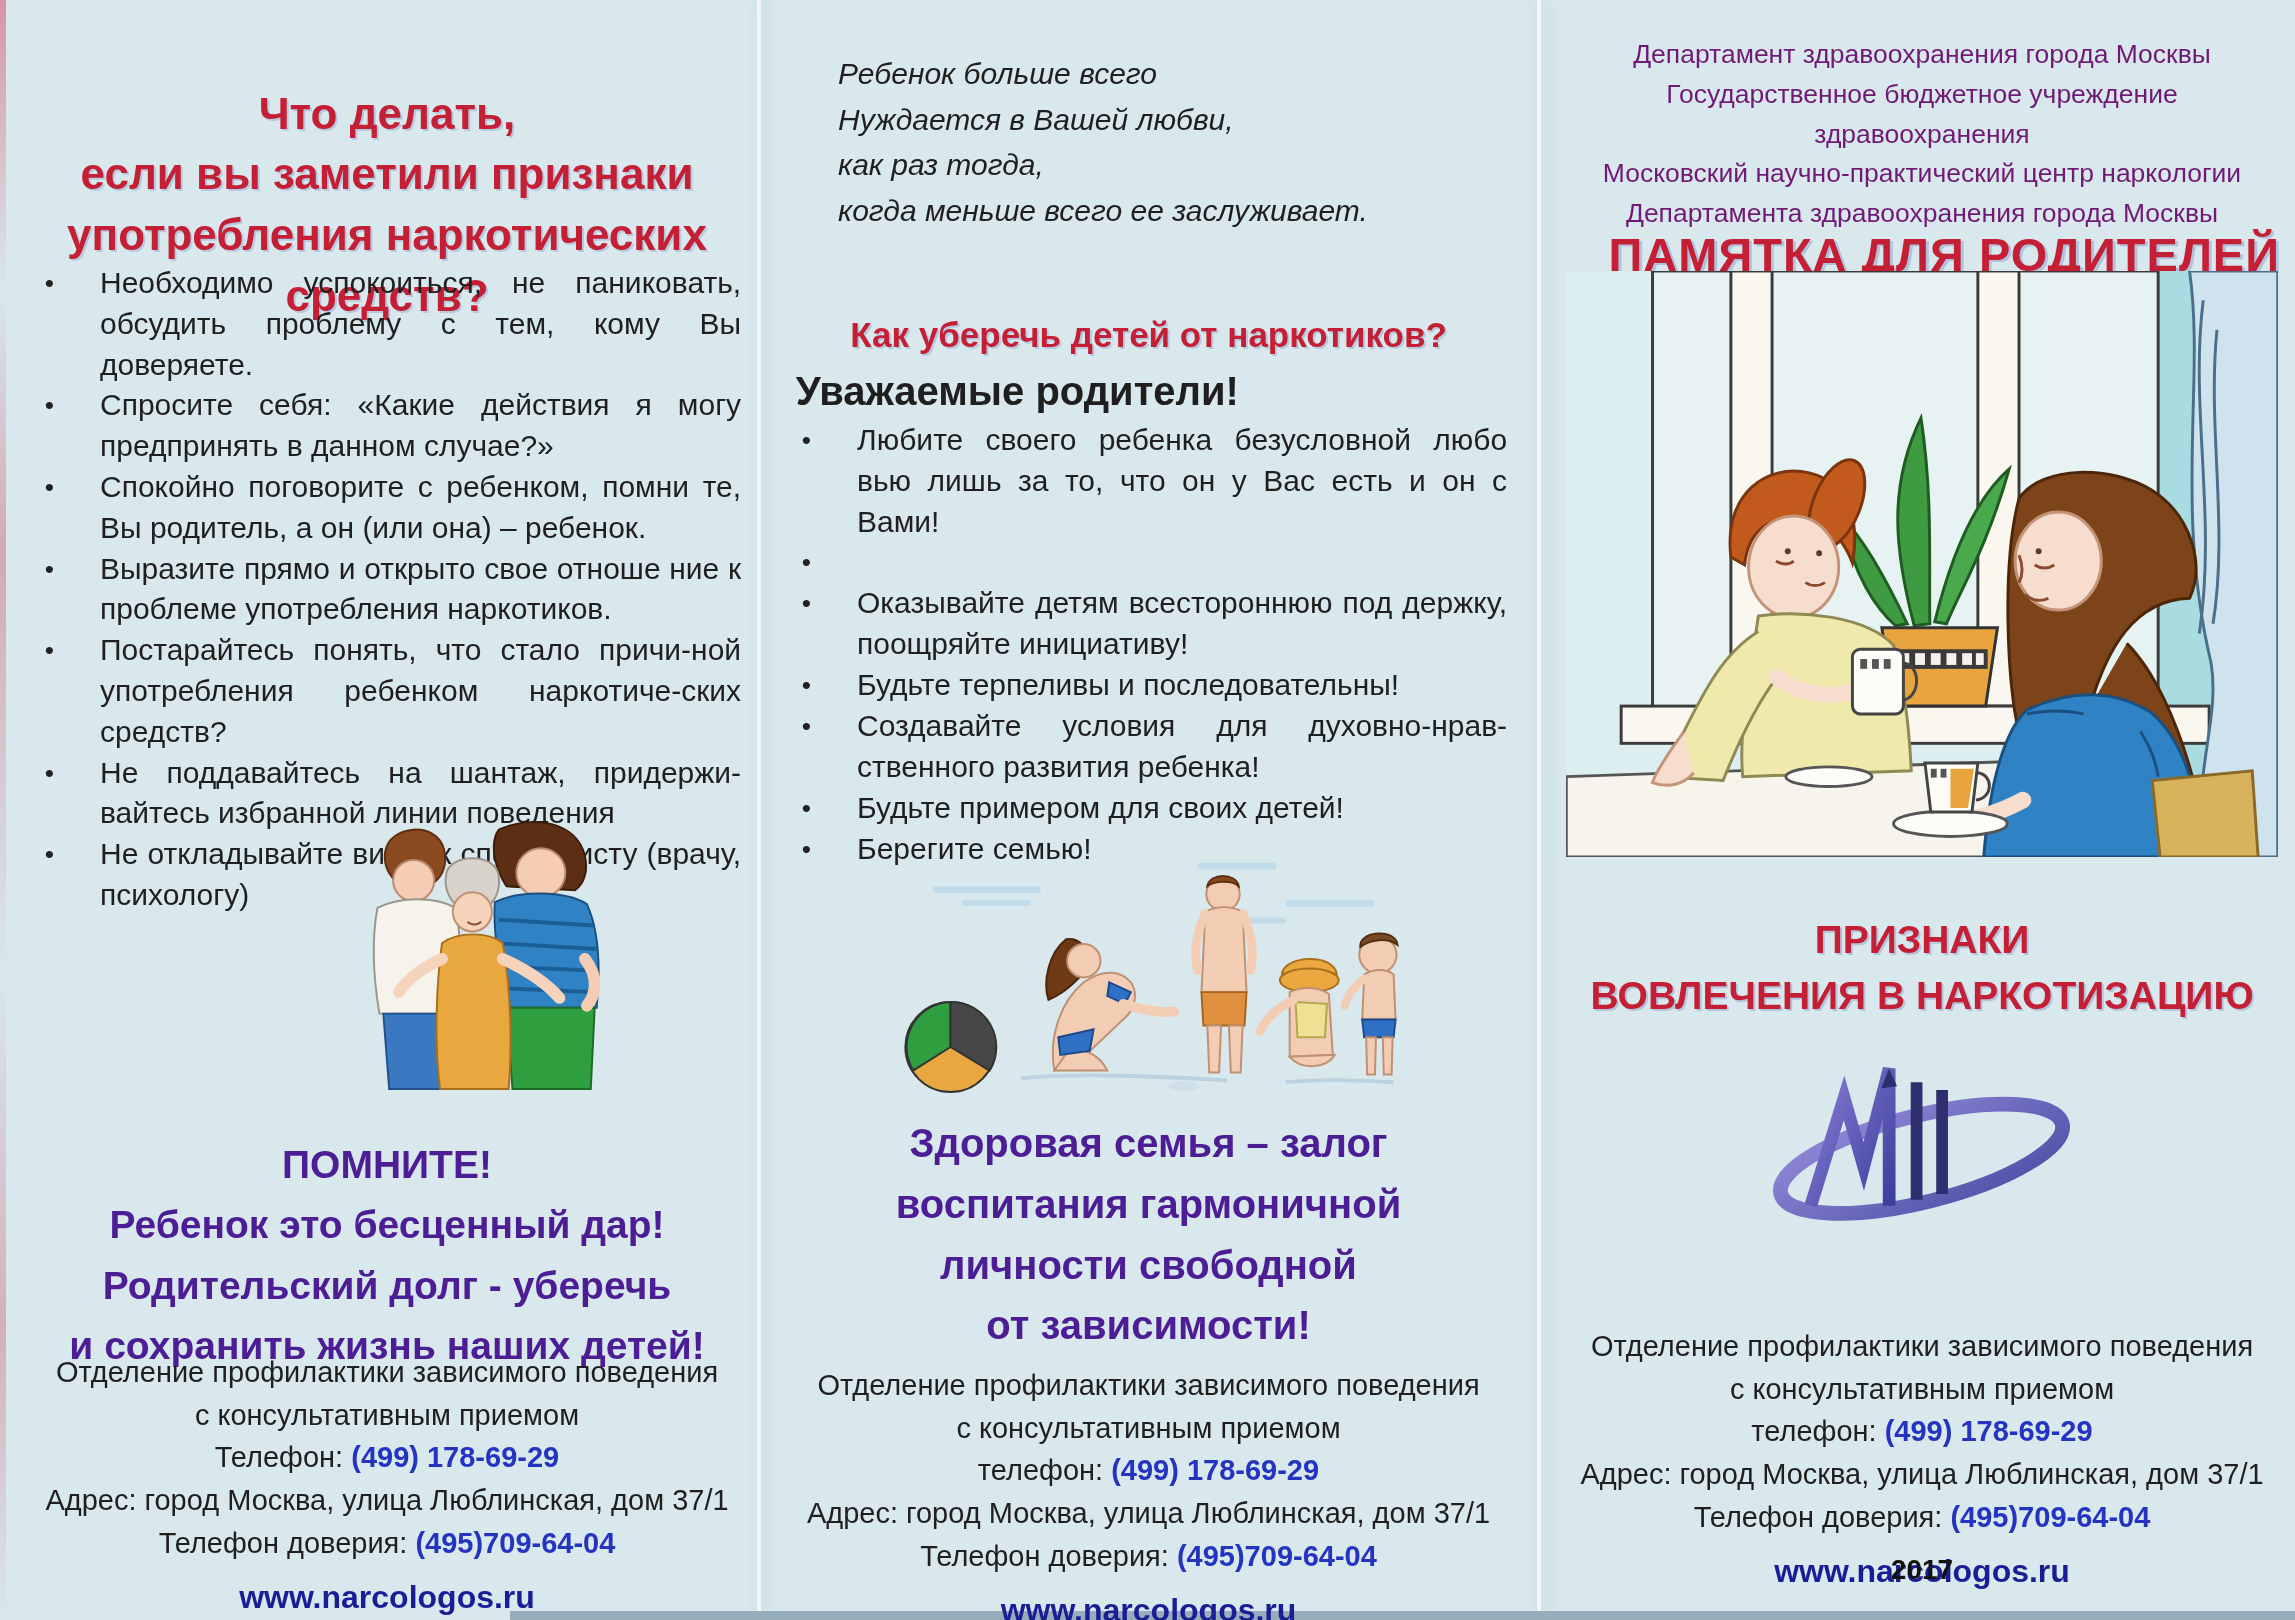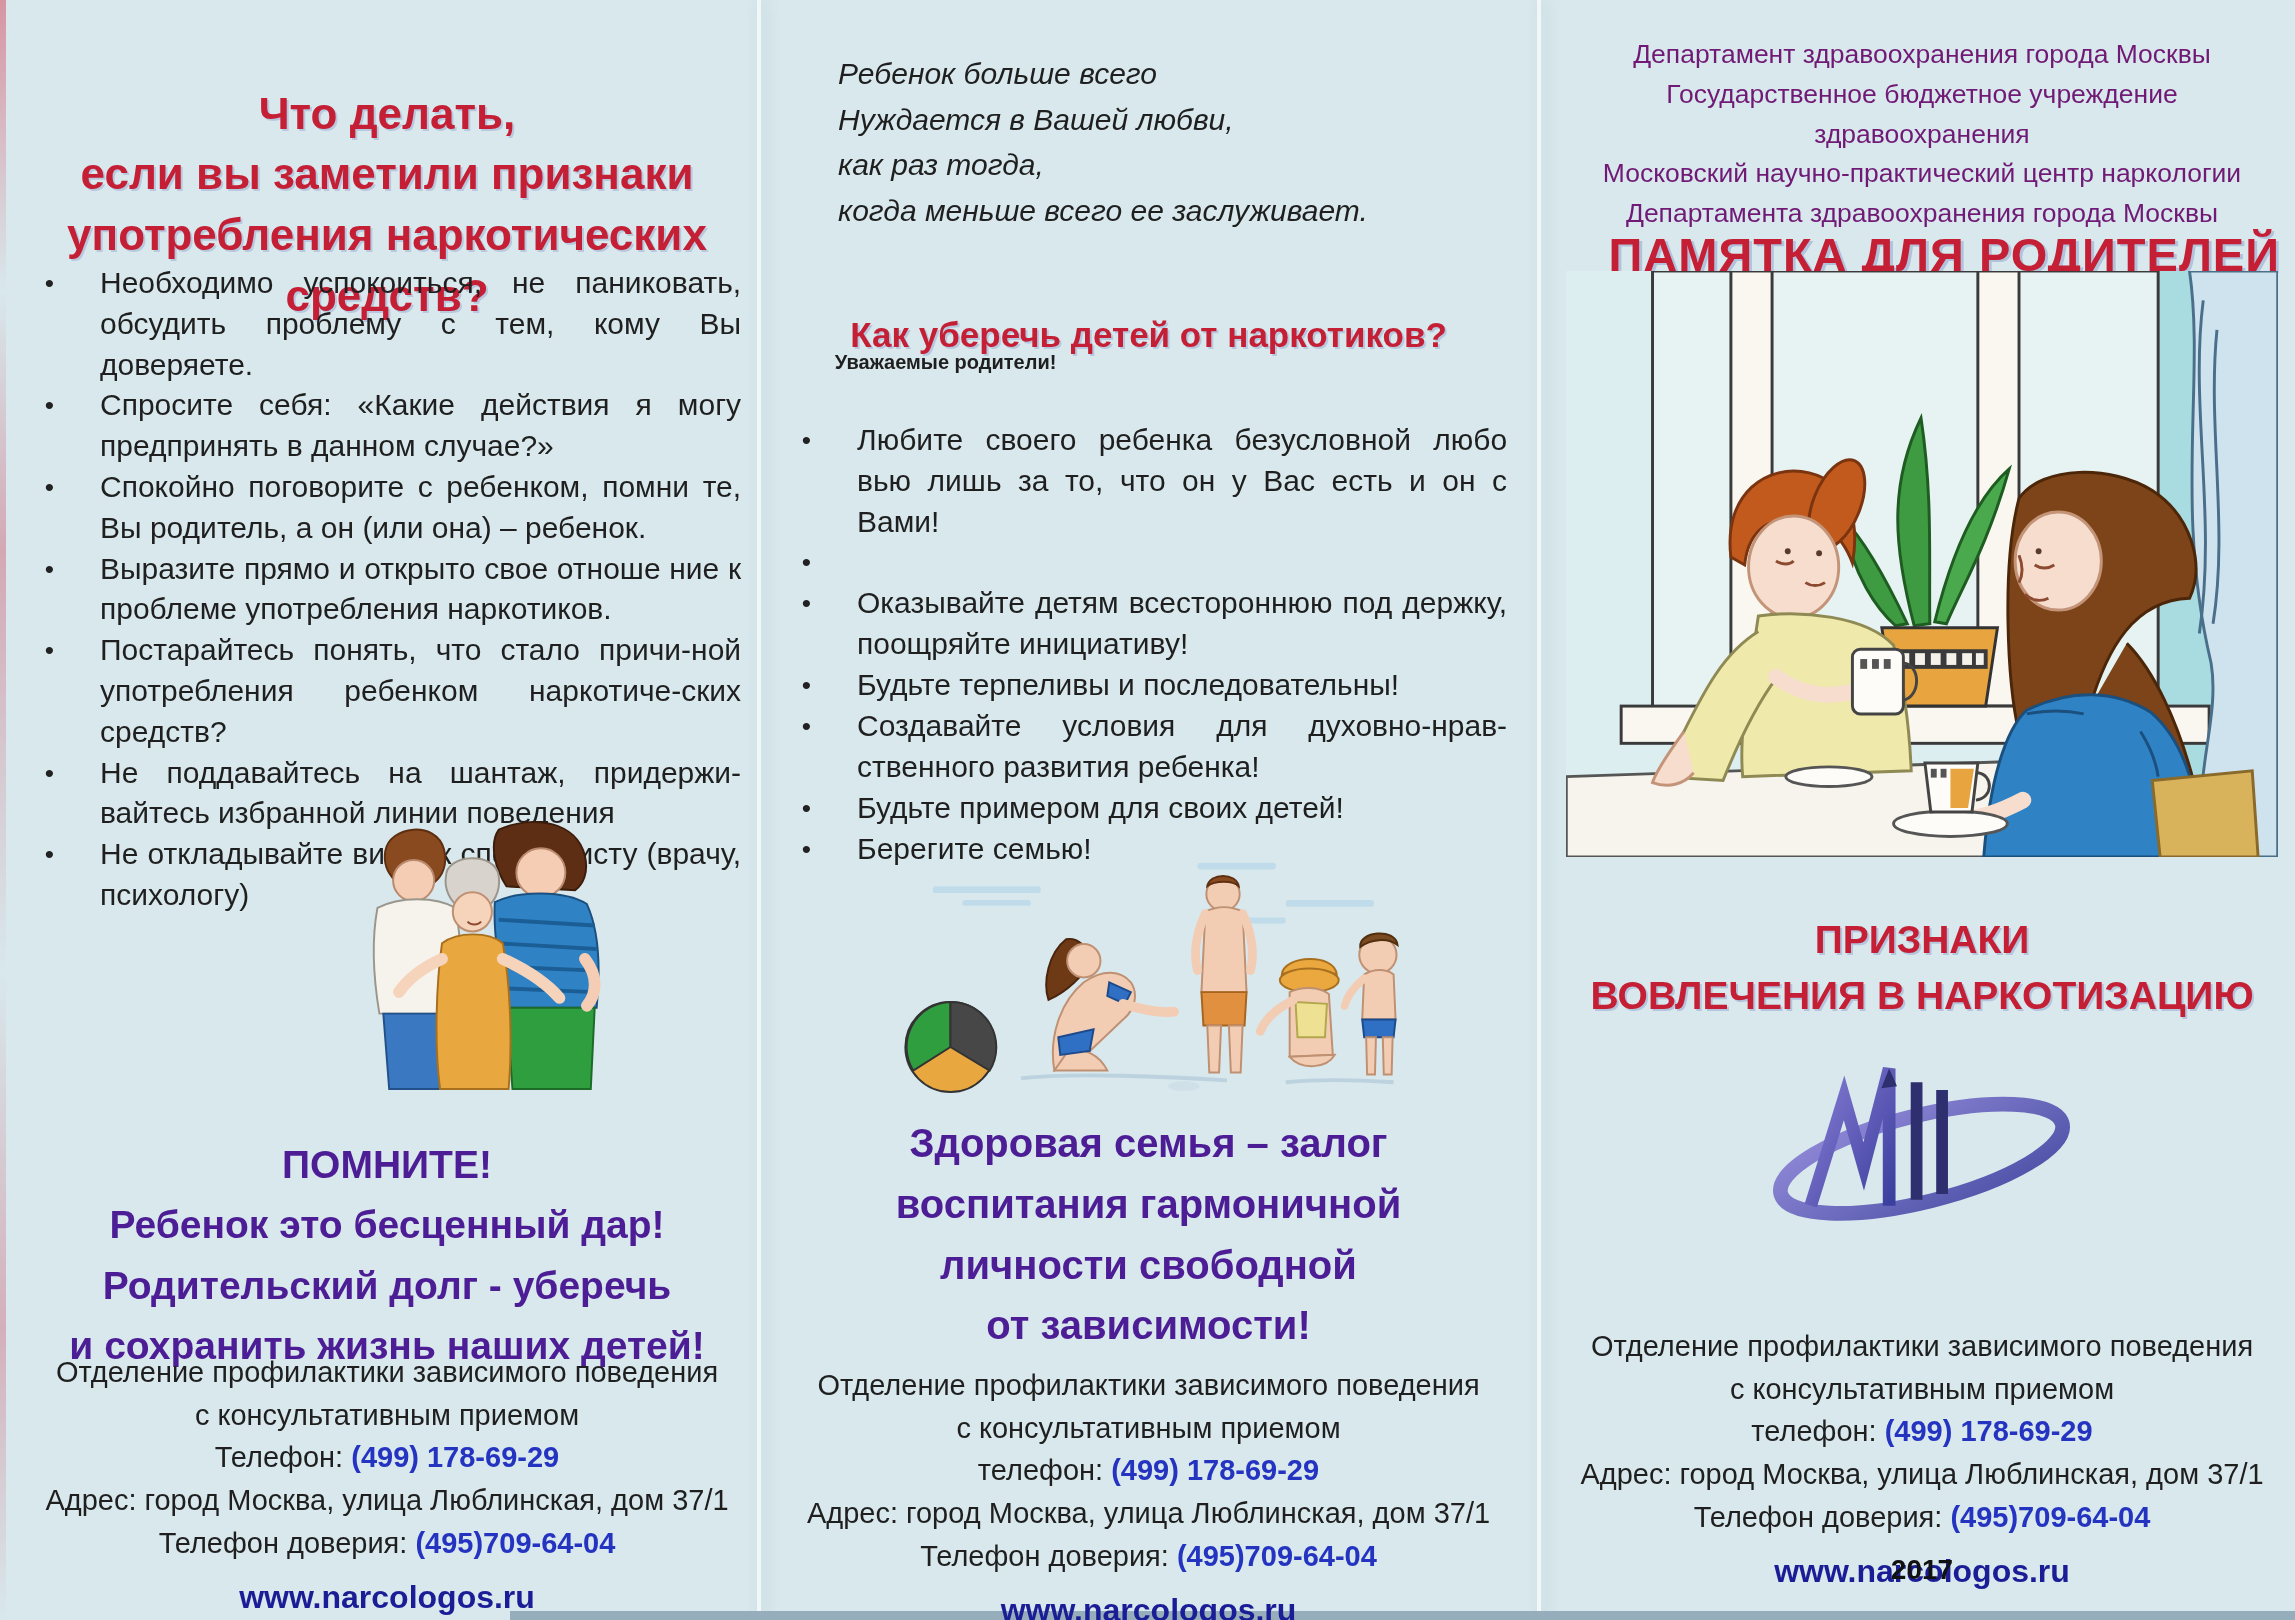--- a/index.html
+++ b/index.html
@@ -47,21 +47,21 @@
   .c-site{font-weight:bold;color:#1b1d96;font-size:32px;margin-top:9.8px;}
 
   
   .mp-quote{position:absolute;top:51px;right:65px;width:608px;
     font-style:italic;font-size:30px;line-height:1.52;}
   .mp-author{position:absolute;top:233px;right:65px;width:608px;
     font-weight:bold;font-size:30px;text-align:right;}
   .mp-heading{position:absolute;top:286px;left:0;width:100%;
     text-align:center;font-weight:bold;font-size:35px;
     text-shadow:2px 2px 0 rgba(40,60,160,.18);}
-  .mp-salutation{position:absolute;top:351px;left:9.8px;font-weight:bold;font-size:20px;margin-left:39px;}
+  .mp-salutation{position:absolute;top:369px;left:9.8px;font-weight:bold;font-size:40px;}
   .mp-bullets{top:420px;}
   .mp-art{position:absolute;left:88px;top:845px;width:549px;height:255px;}
   .mp-slogan{position:absolute;top:1106px;left:0;width:100%;
     text-align:center;font-weight:bold;font-size:40px;line-height:1.52;margin-top:7px;}
   .mp-contact{top:1364px;}
 
   
   .rp-header{position:absolute;top:35px;left:0;width:100%;
     text-align:center;font-size:26.5px;line-height:1.5;color:#701a75;}
   .rp-title{position:absolute;top:196px;left:0;width:100%;

